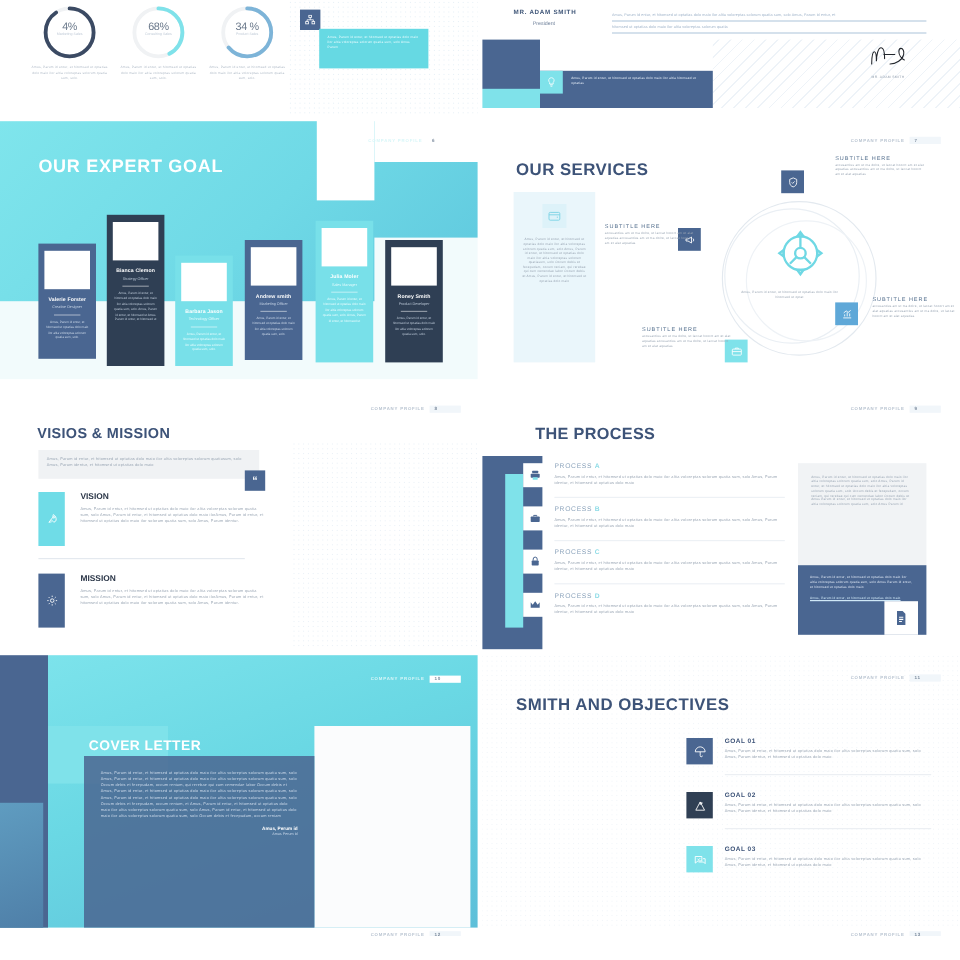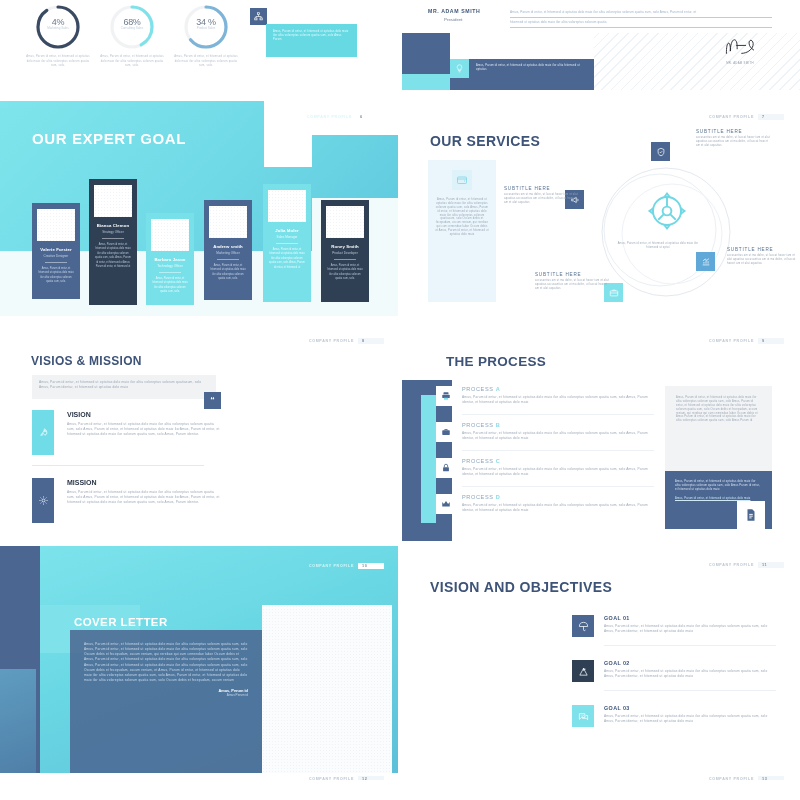--- a/index.html
+++ b/index.html
@@ -552,21 +552,21 @@
       <span class="num">12</span>
     </div>
   </div>
 
   <div class="slide" id="s8">
     <div class="grid"></div>
     <div class="pill" style="right:16px; top:17px;">
       <span>COMPANY PROFILE</span>
       <span class="num">11</span>
     </div>
-    <div class="title">VISION AND OBJECTIVES</div>
+    <div class="title">SMITH AND OBJECTIVES</div>
 
     <div class="goalRow" style="top:70px;">
       <div class="ic" style="background:#4a6691;">
         <svg width="11" height="11" viewBox="0 0 24 24" fill="none" stroke="#fff" stroke-width="1.6">
           <path d="M3 12a9 9 0 0 1 18 0z"></path>
             <path d="M12 12v7a2 2 0 0 0 4 0"></path>
         </svg>
       </div>
       <div class="h">GOAL 01</div>
       <div class="b lorem xs">Amus, Parum id entur, et hitomsed ut optatias dolo maio ilor altia voloreptas solorum quatia sum, solo Amus, Parum identur, et hitomsed ut optatias dolo maio</div>

